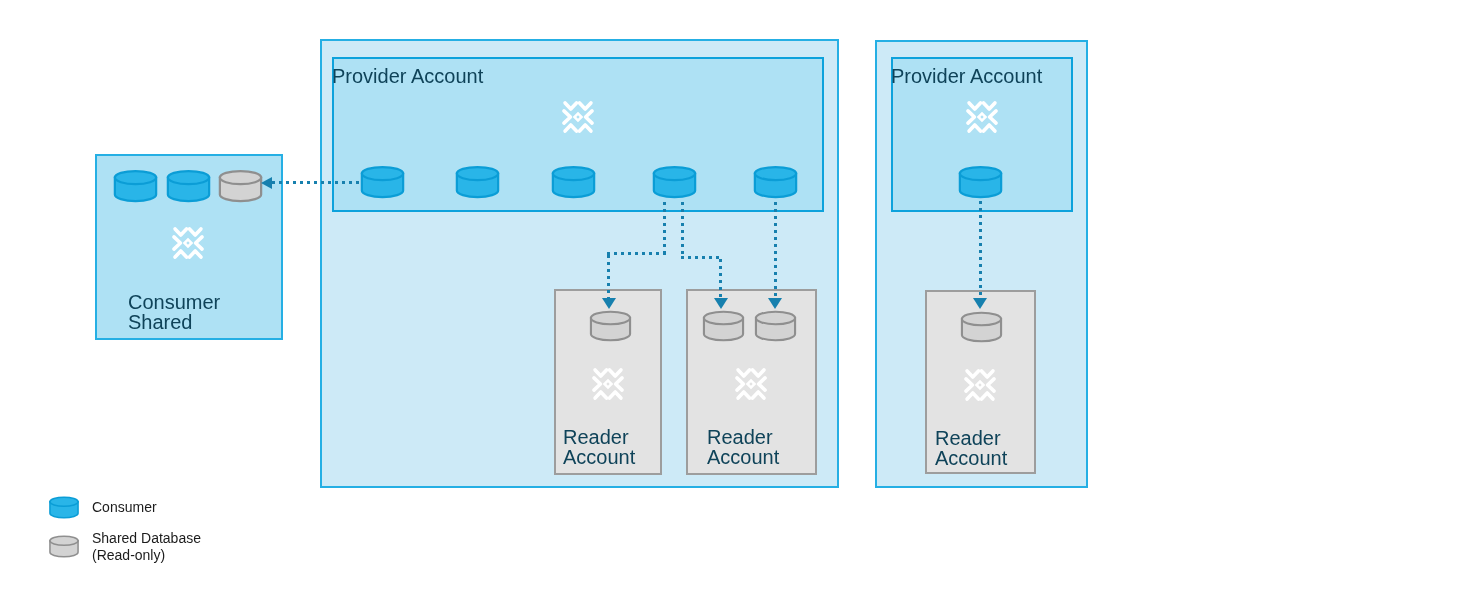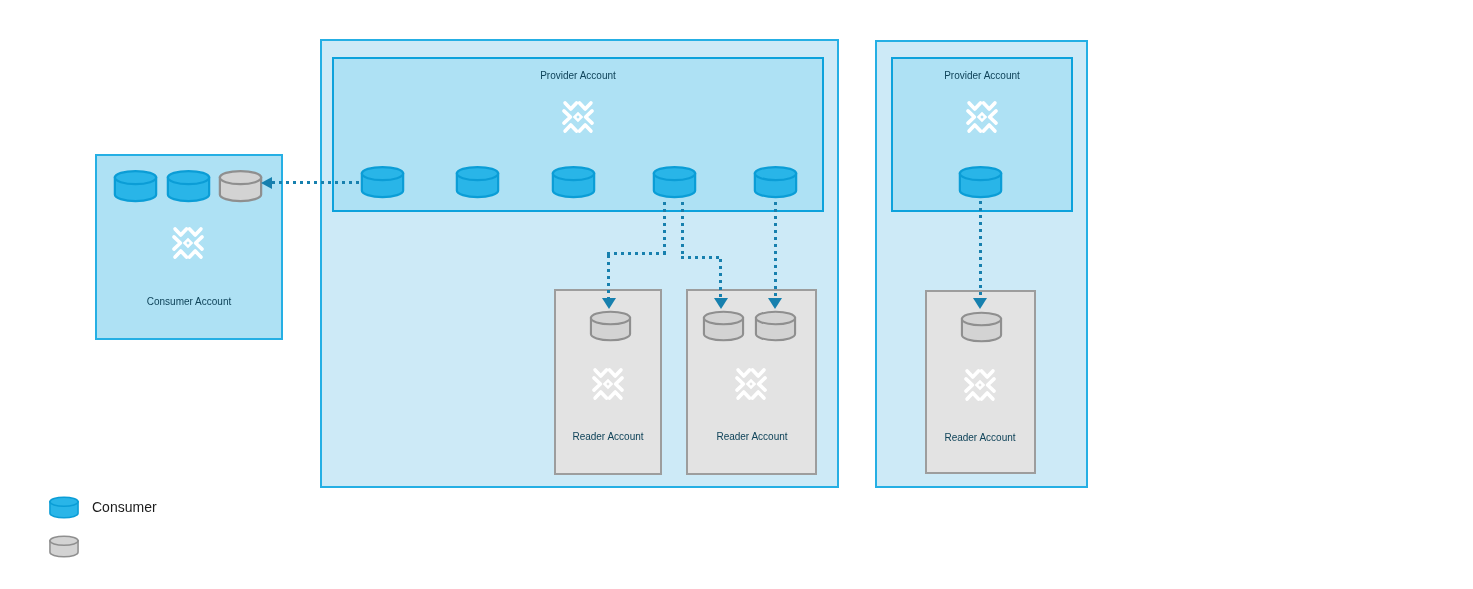--- a/index.html
+++ b/index.html
@@ -27,22 +27,22 @@
     background: var(--account-fill-inner, #aee1f4);
     border: 2px solid var(--account-border, #25afe4);
   }
   .reader-box {
     background: var(--reader-fill, #e3e3e3);
     border: 2px solid var(--reader-border, #9d9d9d);
   }
   
   .acct-label {
     position:absolute;
-    text-align:center;
-    font-size:10px;
+    text-align:left;
+    font-size:20px;
     line-height:20px;
     color: var(--label-text, #0f4359);
   }
   
   .cyl { position:absolute; overflow:visible; }
   .cyl.blue { fill: var(--database-fill, #29b5e8); stroke: var(--database-stroke, #0b9dd6); }
   .cyl.gray { fill: var(--shared-fill, #d3d3d3);  stroke: var(--shared-stroke, #8f8f8f); }
   
   .snowflake { position:absolute; color: var(--snowflake, #ffffff); }
   
@@ -104,21 +104,21 @@
     </svg>
   <svg class="cyl blue" style="left:166px; top:169px;" width="45" height="34">
       <use href="#sym-cyl"></use>
     </svg>
   <svg class="cyl gray" style="left:218px; top:169px;" width="45" height="34">
       <use href="#sym-cyl"></use>
     </svg>
   <svg class="snowflake" style="left:169px; top:224px;" width="38" height="38">
       <use href="#sym-flake"></use>
     </svg>
-  <div class="acct-label" style="left:128px; top:292px; width:122px;">Consumer Account</div>
+  <div class="acct-label" style="left:128px; top:292px; width:122px;">Consumer Shared</div>
 
   <div class="box outer-acct" style="left:320px; top:39px; width:519px; height:449px;"></div>
   <div class="box inner-acct" style="left:332px; top:57px; width:492px; height:155px;"></div>
   <div class="acct-label" style="left:332px; top:66px; width:492px;">Provider Account</div>
   <svg class="snowflake" style="left:559px; top:98px;" width="38" height="38">
       <use href="#sym-flake"></use>
     </svg>
   <svg class="cyl blue" style="left:360px; top:165px;" width="45" height="34">
       <use href="#sym-cyl"></use>
     </svg>
@@ -194,14 +194,16 @@
   <div class="vdot" style="left:979px; top:201px; height:97px;"></div>
   <div class="arr-down" style="left:973px; top:298px;"></div>
 
   <svg class="cyl blue" style="left:47px; top:496px;" width="34" height="23">
       <use href="#sym-cyl"></use>
     </svg>
   <div class="legend-label" style="left:92px; top:499px;">Consumer</div>
   <svg class="cyl gray" style="left:47px; top:535px;" width="34" height="23">
       <use href="#sym-cyl"></use>
     </svg>
+  <div class="legend-label" style="left:92px; top:530px;">Shared Database
+(Read-only)</div>
 
 </div>
 
 </body></html>

